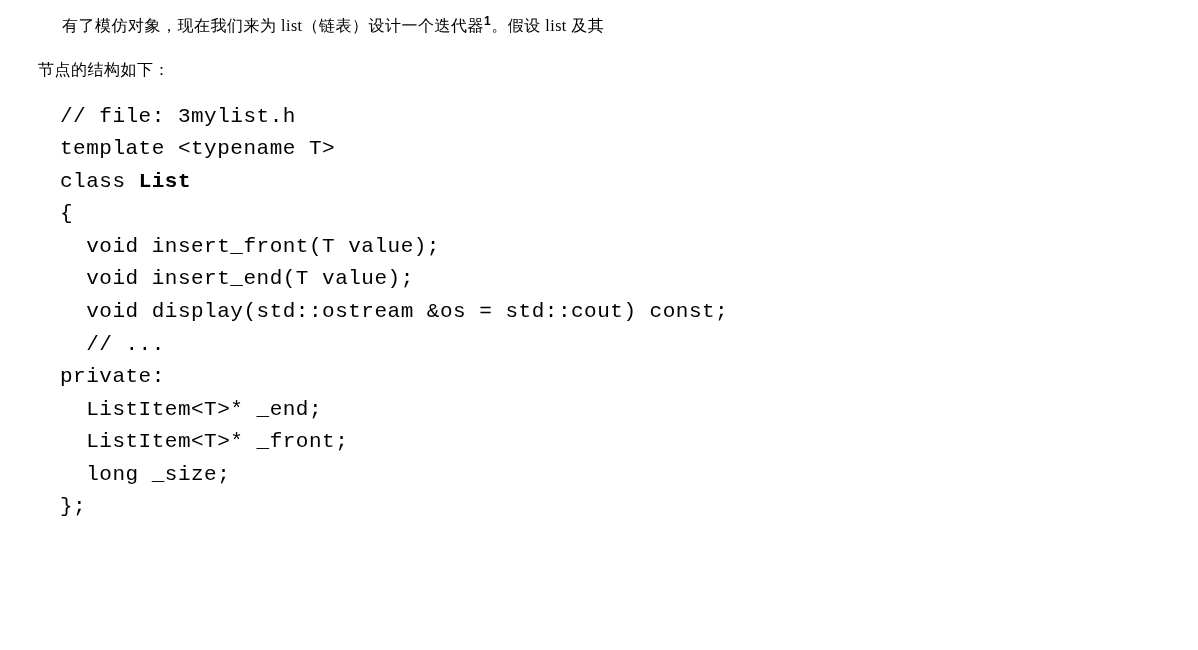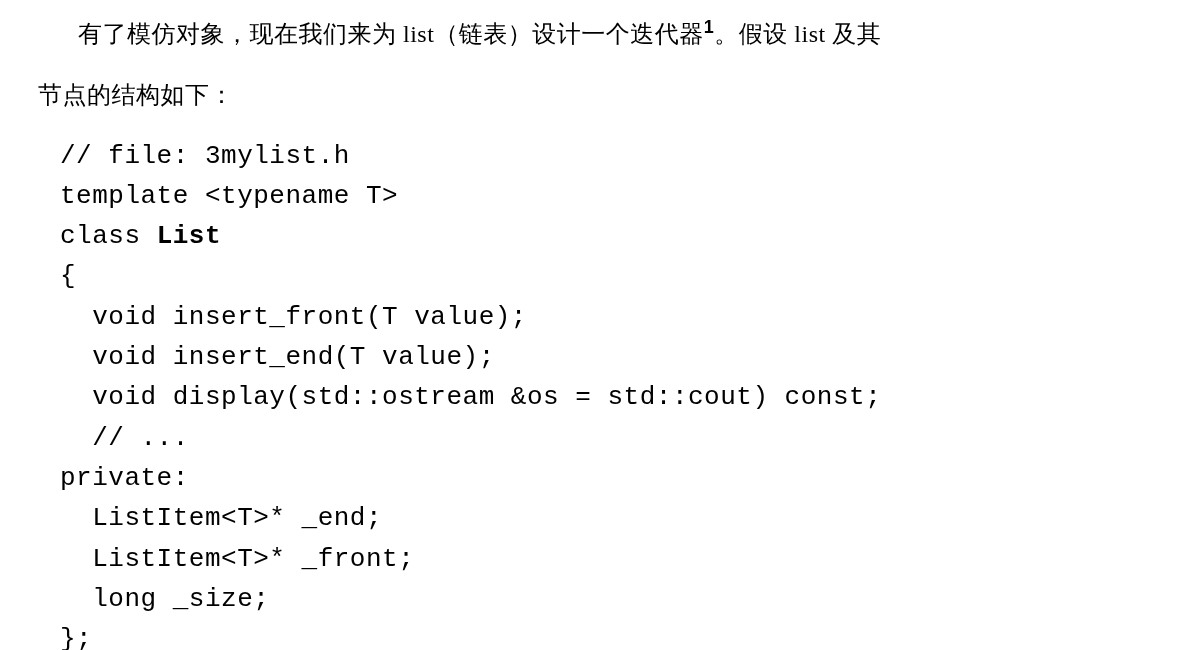--- a/index.html
+++ b/index.html
@@ -8,21 +8,21 @@
     background: #fff;
     width: 1198px;
     height: 650px;
     font-family: "SimSun", "Songti SC", serif;
     color: #000;
   }
   .page {
     padding: 8px 30px 20px 30px;
   }
   .prose {
-    font-size: 24px;
+    font-size: 16px;
     line-height: 2.2;
     letter-spacing: 0.5px;
   }
   .prose .para {
     text-indent: 2em;
     margin: 0;
   }
   .prose .para2 {
     margin: 8px;
   }
@@ -30,21 +30,21 @@
     font-family: "Times New Roman", Times, serif;
   }
   .sup {
     font-weight: bold;
     font-size: 0.75em;
     vertical-align: super;
     font-family: Arial, sans-serif;
   }
   .code {
     font-family: "Courier New", Courier, monospace;
-    font-size: 26px;
+    font-size: 21px;
     line-height: 1.55;
     white-space: pre;
     margin-top: 14px;
     margin-left: 30px;
     letter-spacing: 0.5px;
   }
   .code .bold {
     font-weight: bold;
   }
 </style>

